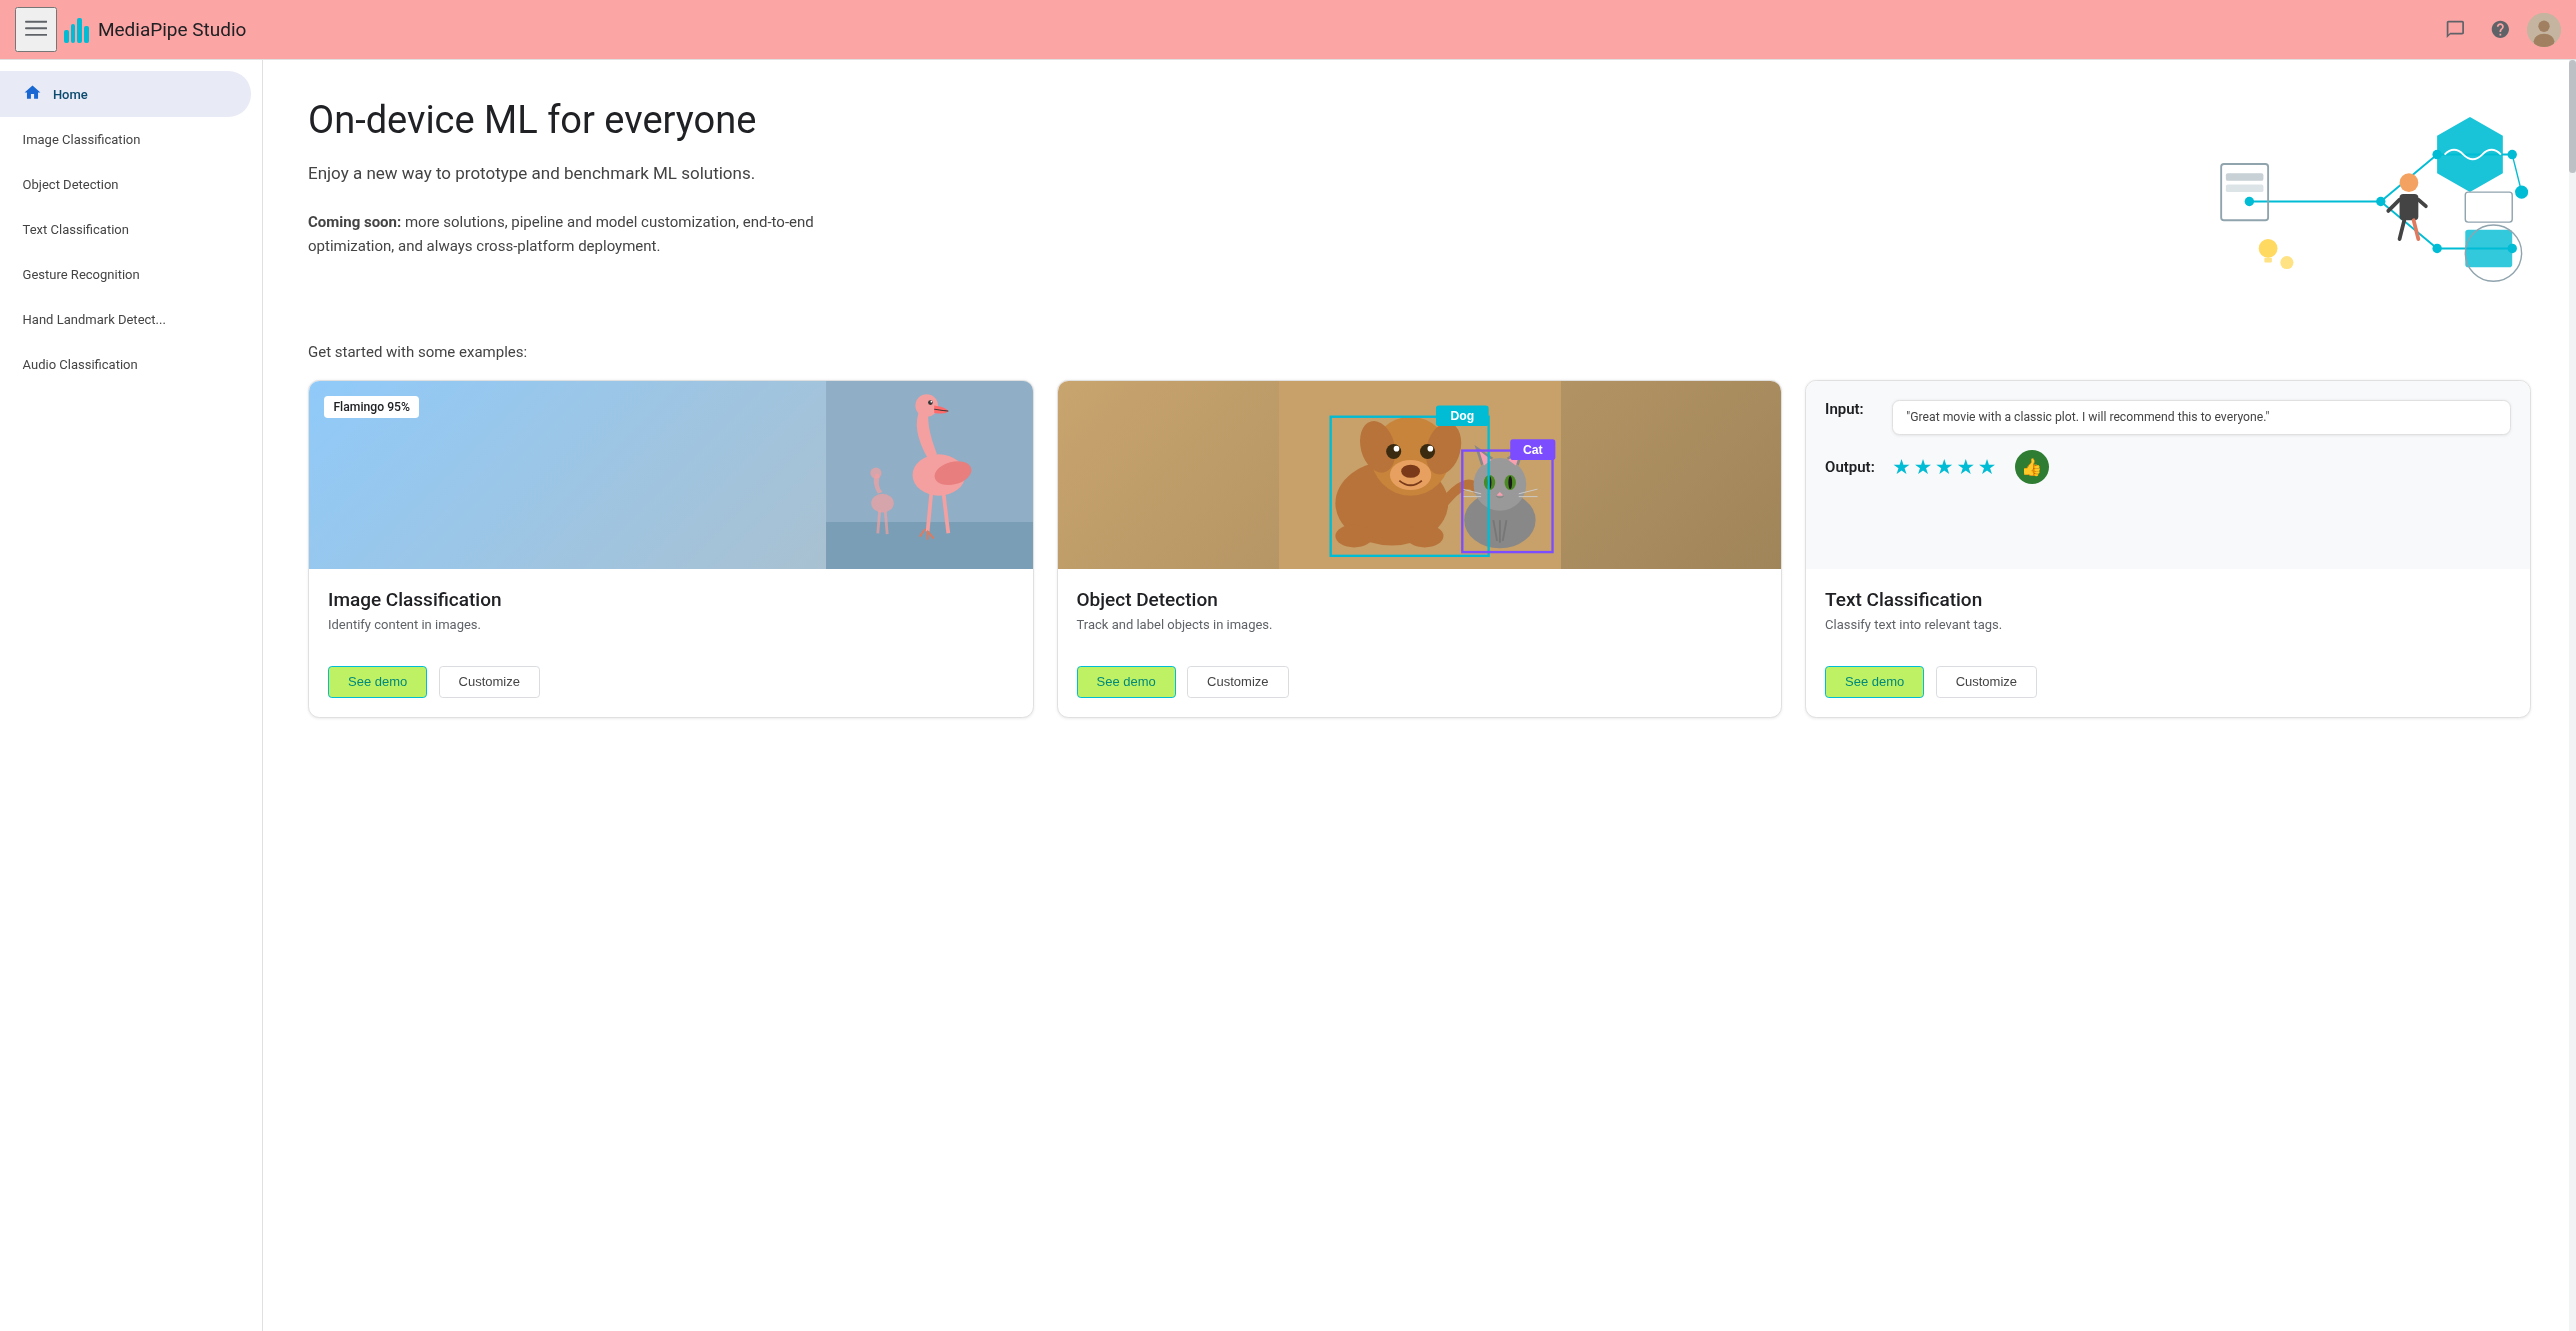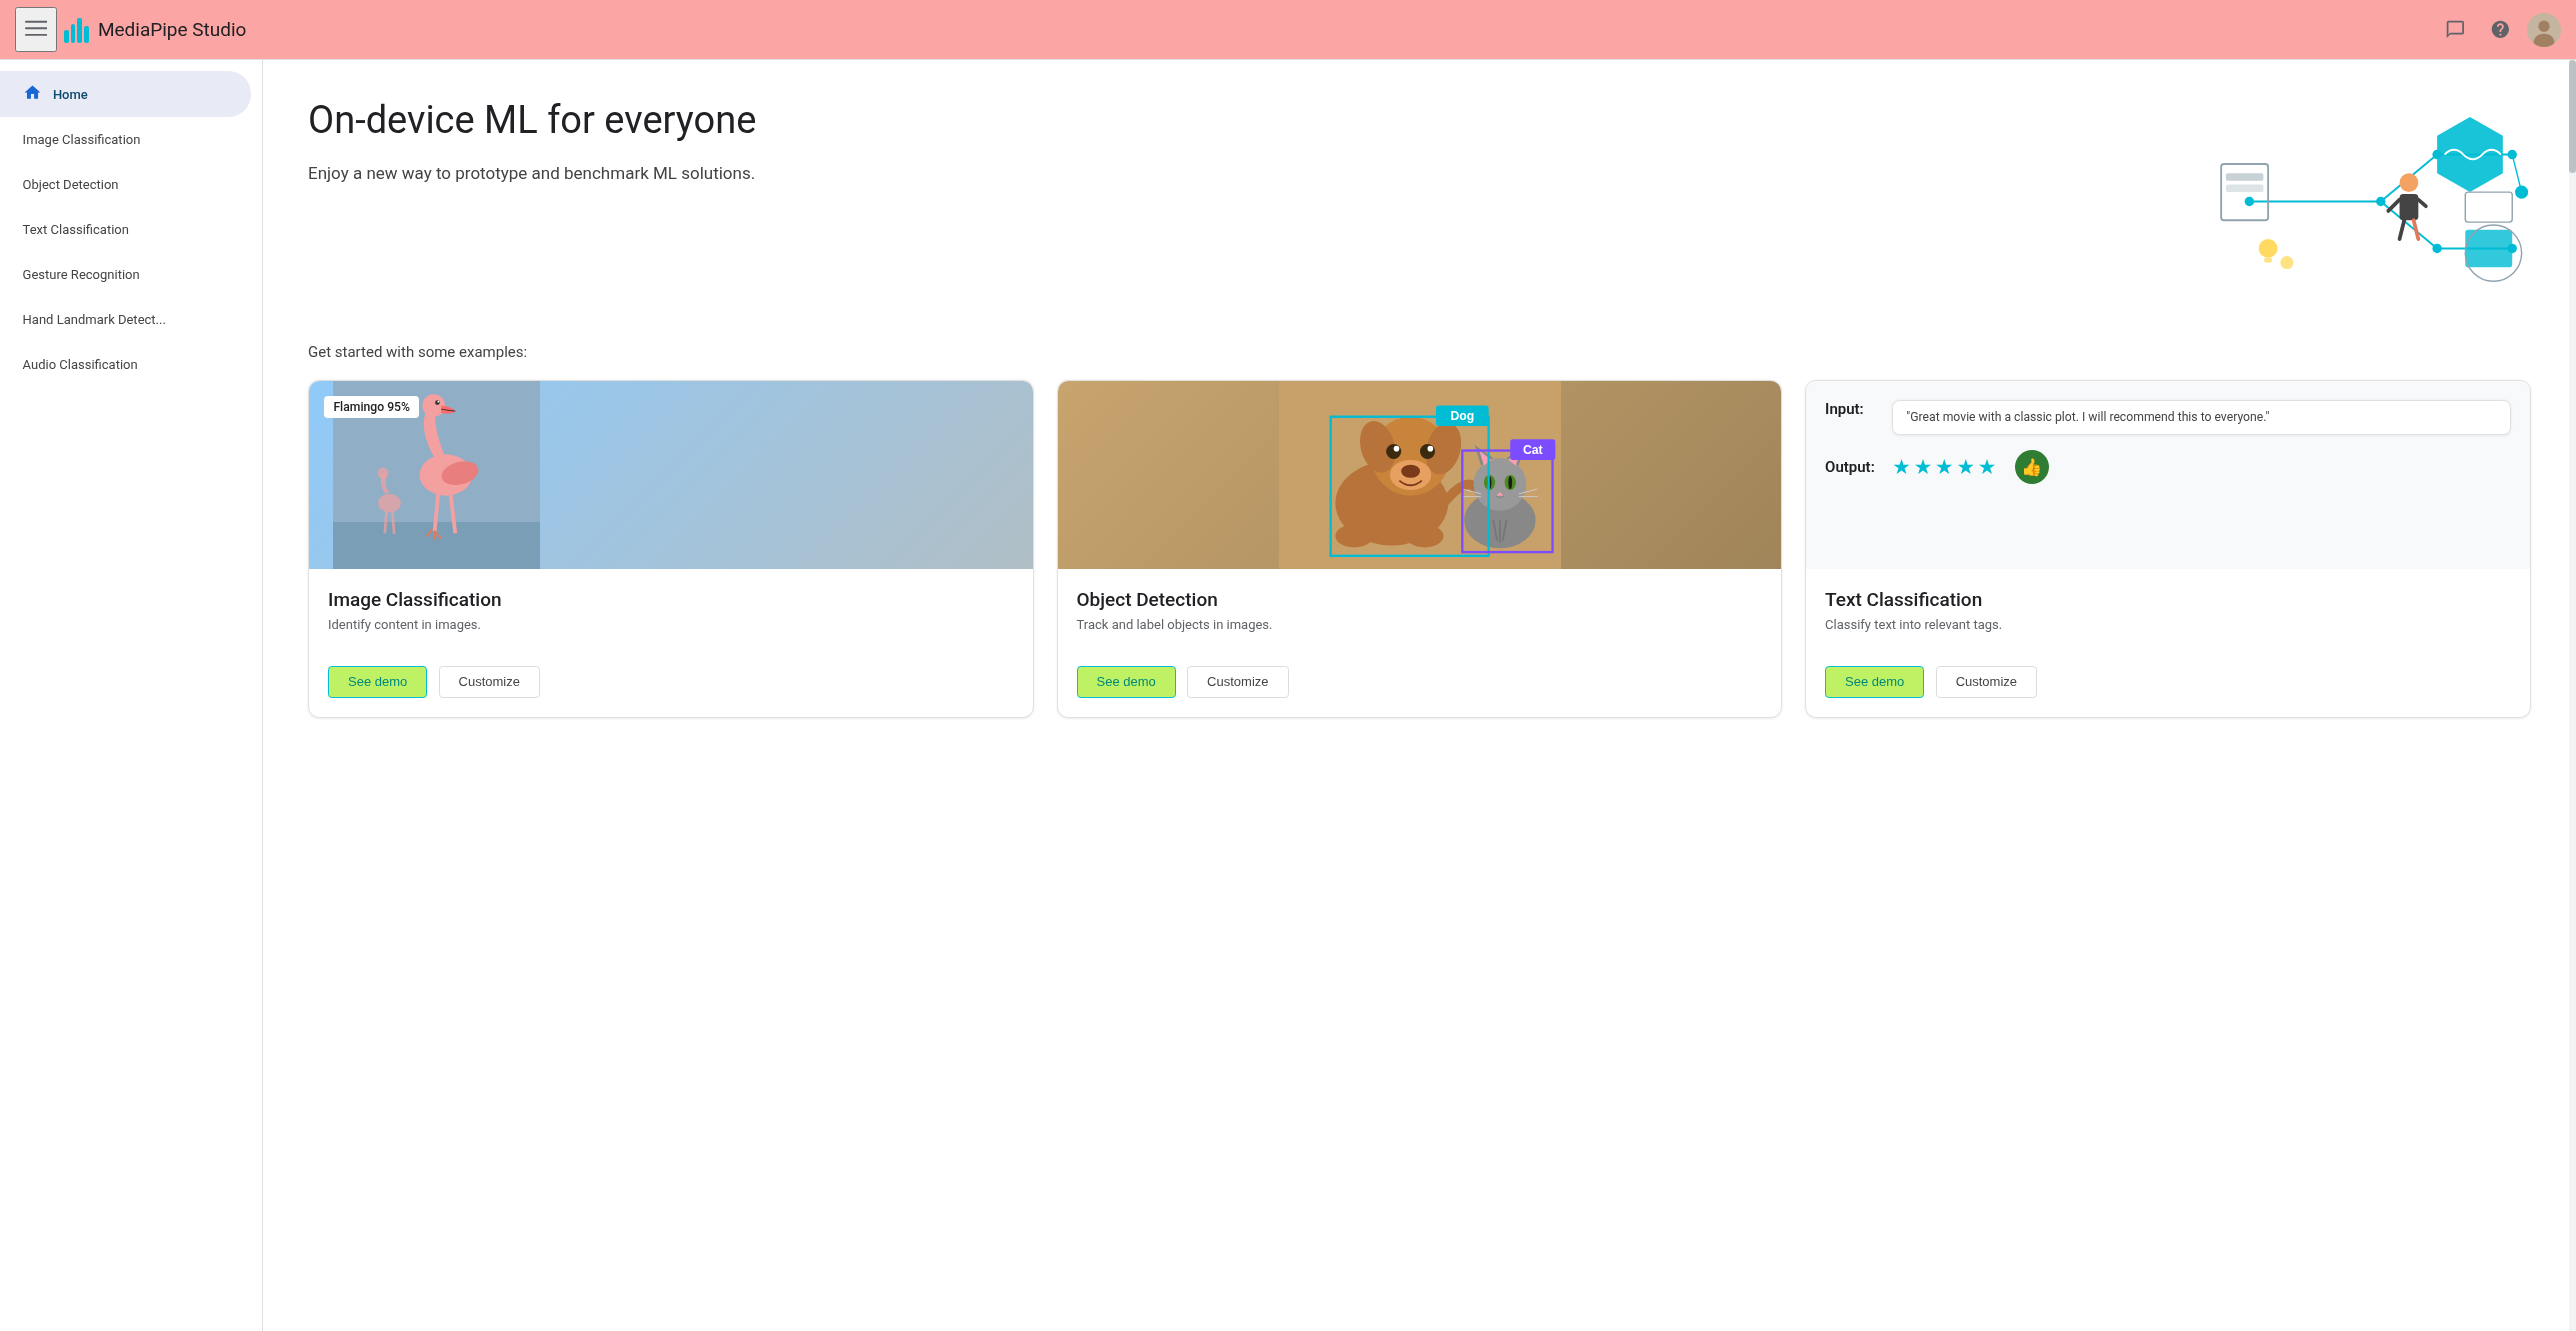--- a/index.html
+++ b/index.html
@@ -112,21 +112,21 @@
       color: #444;
       font-size: 13px;
       cursor: pointer;
     }
 
     
     .img-class-bg {
       background: linear-gradient(135deg, #90caf9 0%, #b0bec5 100%);
       display: flex;
       align-items: center;
-      justify-content: flex-start;
+      justify-content: flex-end;
       position: relative;
       padding-left: 24px;
     }
     .flamingo-label {
       position: absolute;
       top: 15px;
       left: 15px;
       background: #fff;
       padding: 3.8px 9.4px;
       border-radius: 3.8px;
@@ -268,20 +268,23 @@
       <span>Audio Classification</span>
     </div>
   </nav>
 
   <main class="main-content">
 
     <section class="hero">
       <div class="hero-text">
         <h1 class="hero-title">On-device ML for everyone</h1>
         <p class="hero-subtitle">Enjoy a new way to prototype and benchmark ML solutions.</p>
+        <p class="hero-coming-soon">
+          <strong>Coming soon:</strong><span> more solutions, pipeline and model customization, end-to-end optimization, and always cross-platform deployment.</span>
+        </p>
       </div>
       <div class="hero-illustration">
         
         <svg class="illustration-svg" viewBox="0 0 360 220" fill="none" xmlns="http://www.w3.org/2000/svg">
 
           <line x1="60" y1="110" x2="200" y2="110" stroke="#00BCD4" stroke-width="2"></line>
           <line x1="200" y1="110" x2="260" y2="60" stroke="#00BCD4" stroke-width="2"></line>
           <line x1="200" y1="110" x2="260" y2="160" stroke="#00BCD4" stroke-width="2"></line>
           <line x1="260" y1="60" x2="340" y2="60" stroke="#00BCD4" stroke-width="2"></line>
           <line x1="260" y1="160" x2="340" y2="160" stroke="#00BCD4" stroke-width="2"></line>

